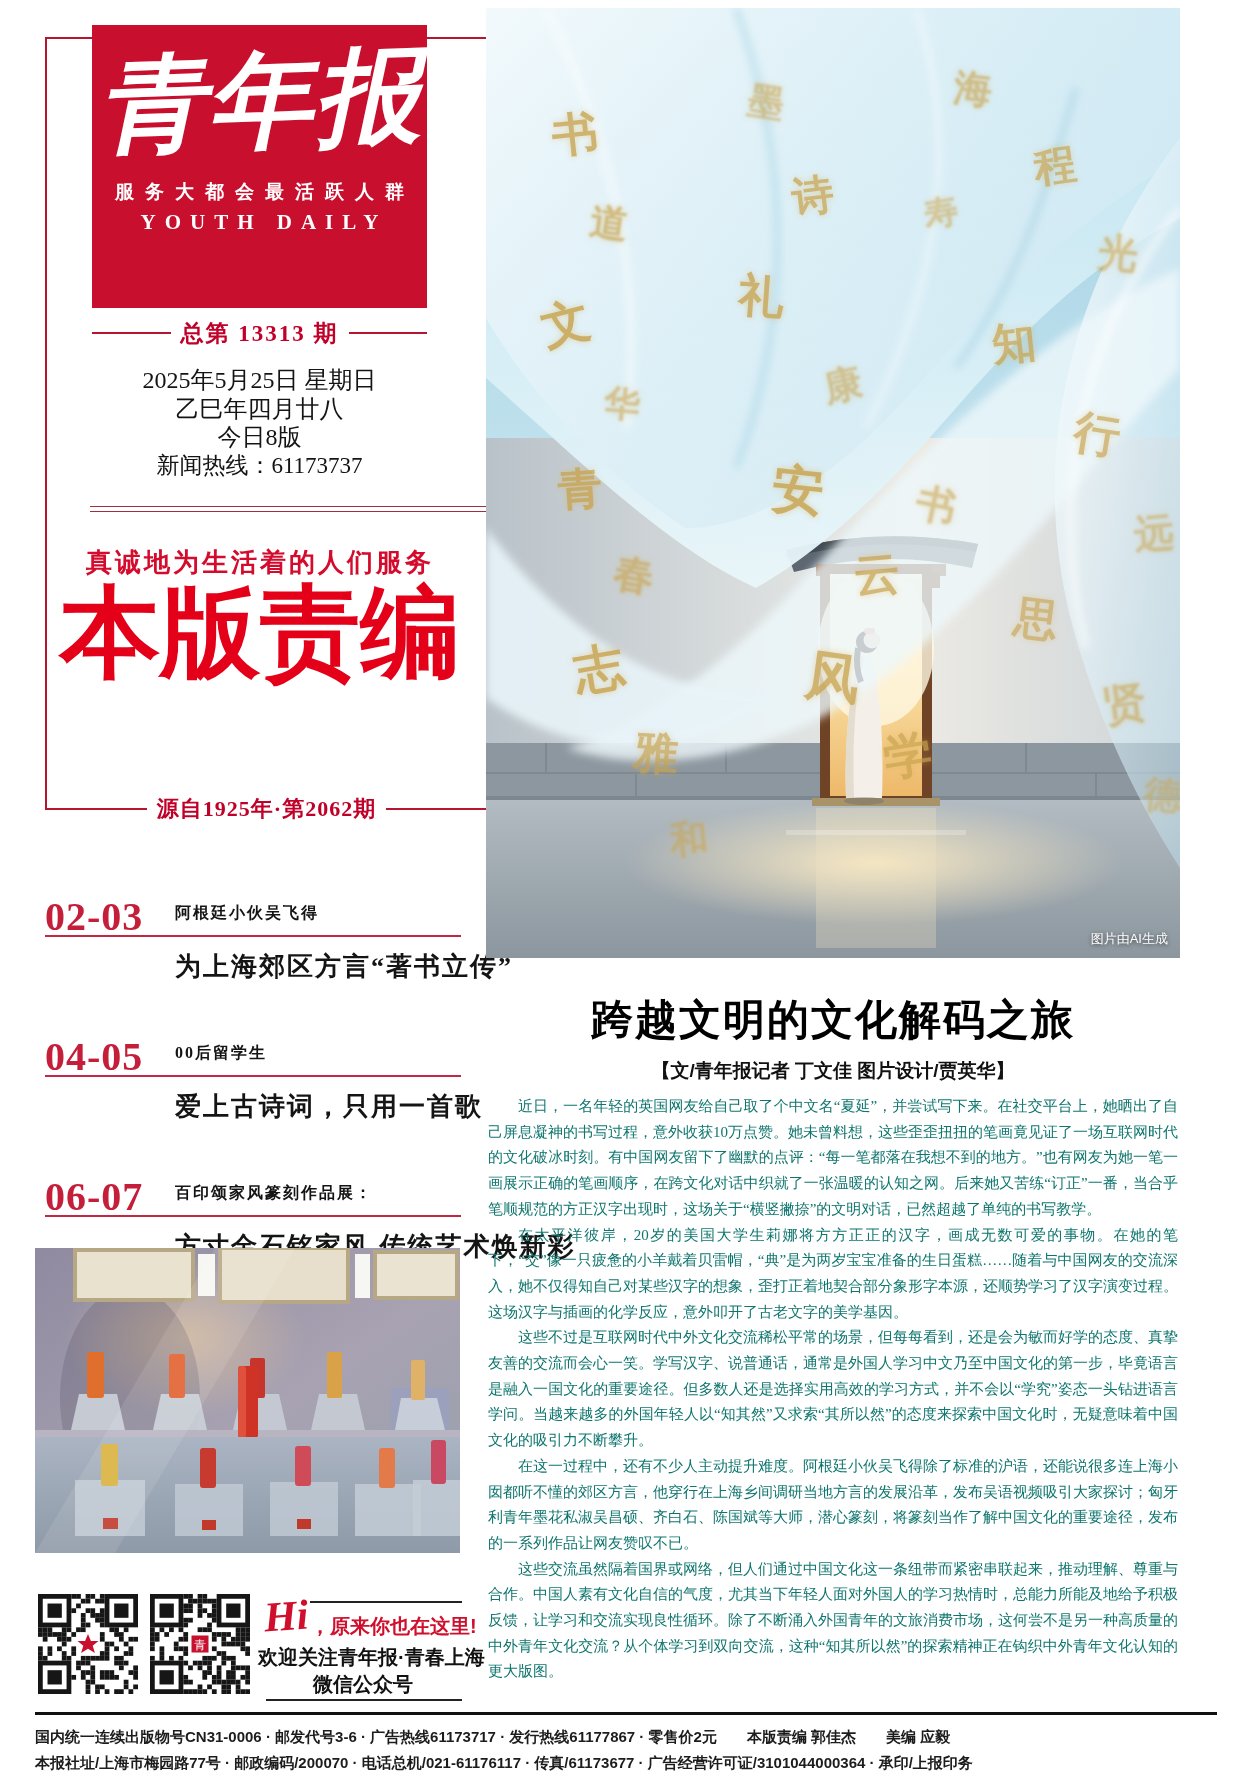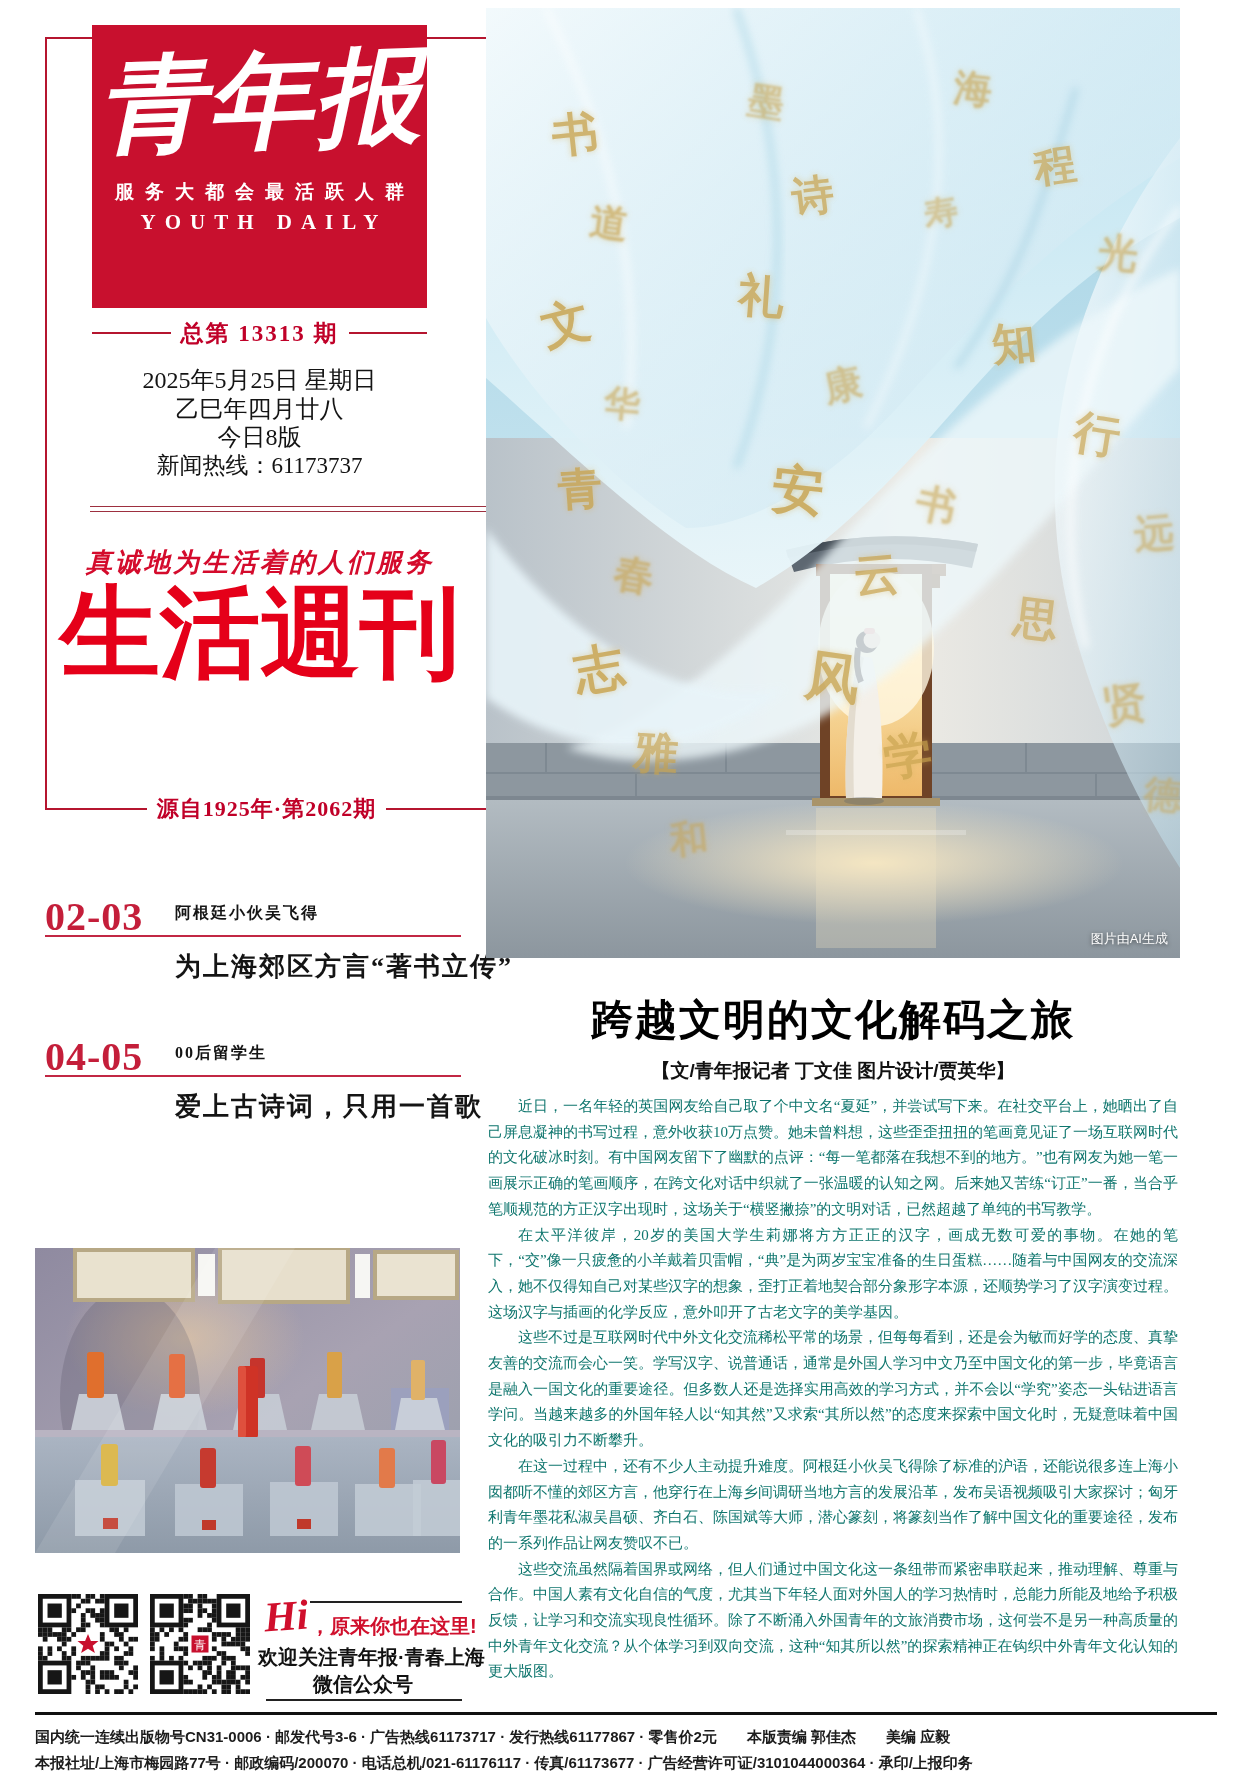--- a/index.html
+++ b/index.html
@@ -27,21 +27,21 @@
 
   .date-block{left:92px;top:366px;width:335px;text-align:center;color:#141414;
     font-size:24px;line-height:28.5px;font-weight:500;}
   .date-block .d4{font-size:23px;}
 
   .sep-double{left:90px;top:506px;width:398px;height:4px;
     border-top:1.5px solid #9d2f3f;border-bottom:1.5px solid #9d2f3f;}
 
   
   .lw-slogan{left:55px;top:545px;width:410px;text-align:center;color:#d40b2c;
-    font-weight:700;font-style:italic;font-size:26px;letter-spacing:3px;white-space:nowrap;}
+    font-weight:700;font-size:26px;letter-spacing:3px;white-space:nowrap;}
   .lw-title{left:45px;top:578px;width:430px;text-align:center;color:#e50019;
     font-weight:900;font-size:100px;line-height:112px;white-space:nowrap;}
   .lw-eng{left:45px;top:700px;width:430px;text-align:center;color:#c41230;
     font-weight:700;font-size:35px;letter-spacing:13px;text-indent:13px;white-space:nowrap;}
   .origin-row{left:45px;top:797px;width:443px;height:24px;display:flex;align-items:center;gap:10px;}
   .origin-row .ln{flex:1;height:2px;background:#b5152f;}
   .origin-txt{color:#c00028;font-size:22px;font-weight:700;letter-spacing:1px;white-space:nowrap;}
 
   
   #toc{left:45px;top:880px;width:416px;}
@@ -118,40 +118,46 @@
   <div class="abs date-block">
     <div class="d1">2025年5月25日 星期日</div>
     <div class="d2">乙巳年四月廿八</div>
     <div class="d3">今日8版</div>
     <div class="d4">新闻热线：61173737</div>
   </div>
 
   <div class="abs sep-double"></div>
 
   <div class="abs lw-slogan">真诚地为生活着的人们服务</div>
-  <div class="abs lw-title">生活週刊</div>
+  <div class="abs lw-title">本版责编</div>
 
   <div class="abs origin-row">
     <div class="ln"></div>
     <div class="origin-txt">源自1925年·第2062期</div>
     <div class="ln"></div>
   </div>
 
   <div class="abs" id="toc">
       <div class="toc-item">
         <div class="toc-num">02-03</div>
         <div class="toc-text1">阿根廷小伙吴飞得</div>
         <div class="toc-rule"></div>
         <div class="toc-text2">为上海郊区方言“著书立传”</div>
       </div>
       <div class="toc-item">
         <div class="toc-num">04-05</div>
         <div class="toc-text1">00后留学生</div>
         <div class="toc-rule"></div>
         <div class="toc-text2">爱上古诗词，只用一首歌</div>
+      </div>
+      <div class="toc-item">
+        <div class="toc-num">06-07</div>
+        <div class="toc-text1">百印颂家风篆刻作品展：</div>
+        <div class="toc-rule"></div>
+        <div class="toc-text2">方寸金石铭家风 传统艺术焕新彩</div>
       </div>
     </div>
 
   <div class="abs photo">
     <svg viewBox="0 0 425 305" preserveAspectRatio="none">
       <defs>
         <linearGradient id="pg1" x1="0" y1="0" x2="1" y2="1">
           <stop offset="0" stop-color="#8f8aa0"></stop>
             <stop offset=".55" stop-color="#a8a2b2"></stop>
             <stop offset="1" stop-color="#96a0ac"></stop>

